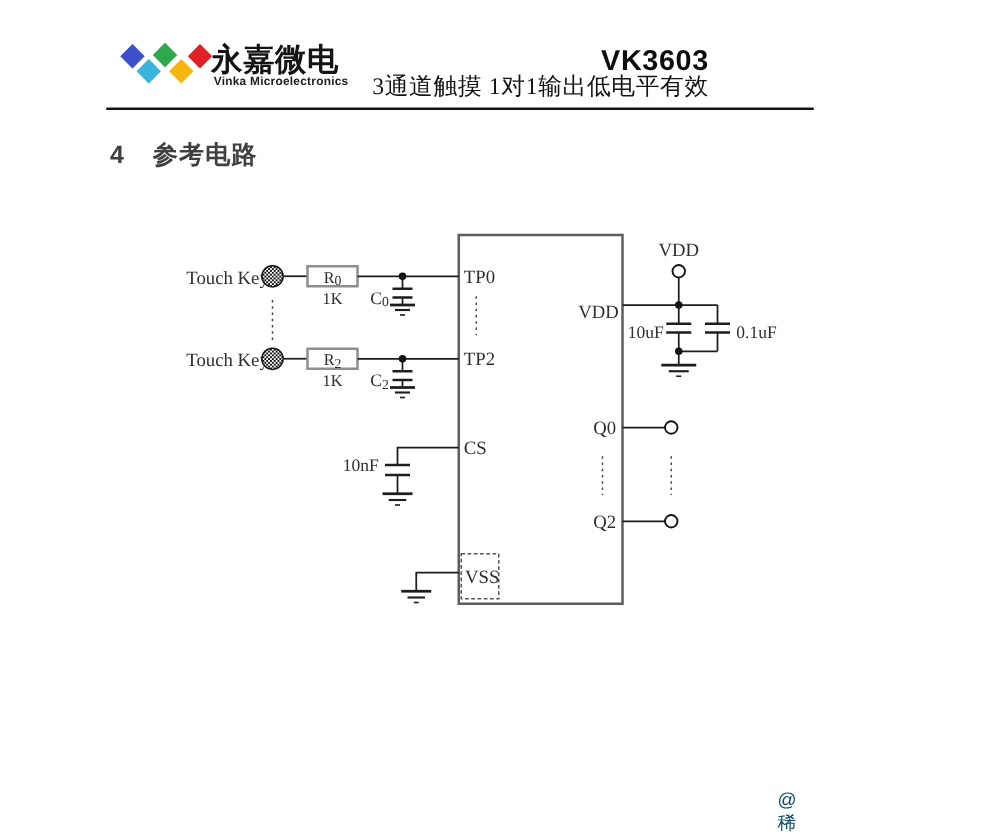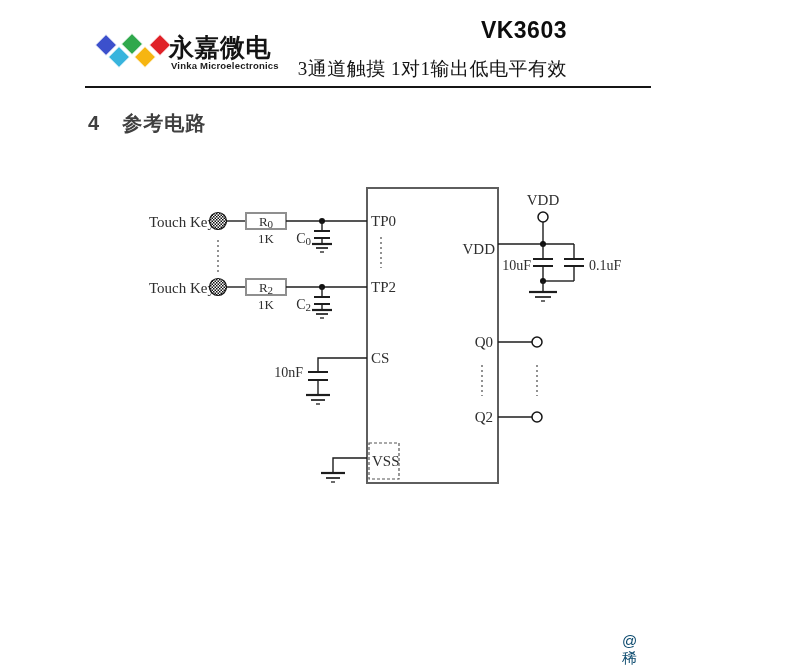--- a/index.html
+++ b/index.html
@@ -11,21 +11,21 @@
   .logo-svg { position:absolute; left:92px; top:33px; }
   .brand-cn {
     position:absolute; left:169px; top:31px;
     font-size:25px; font-weight:bold; color:#141414; letter-spacing:0.5px;
   }
   .brand-en {
     position:absolute; left:171px; top:60px;
     font-size:9.5px; font-weight:bold; color:#1c1c1c; letter-spacing:0.2px;
   }
   .part-number {
-    position:absolute; right:84px; top:17px;
+    position:absolute; right:84px; top:35px;
     font-size:23px; font-weight:bold; color:#0d0d0d; letter-spacing:0.5px;
   }
   .subtitle {
     position:absolute; right:84px; top:56px;
     font-family:"Liberation Serif", serif;
     font-size:19px; color:#141414; letter-spacing:0.5px;
   }
   .header-rule {
     position:absolute; left:85px; top:86px; width:622px; height:2px; background:#151515;
   }

